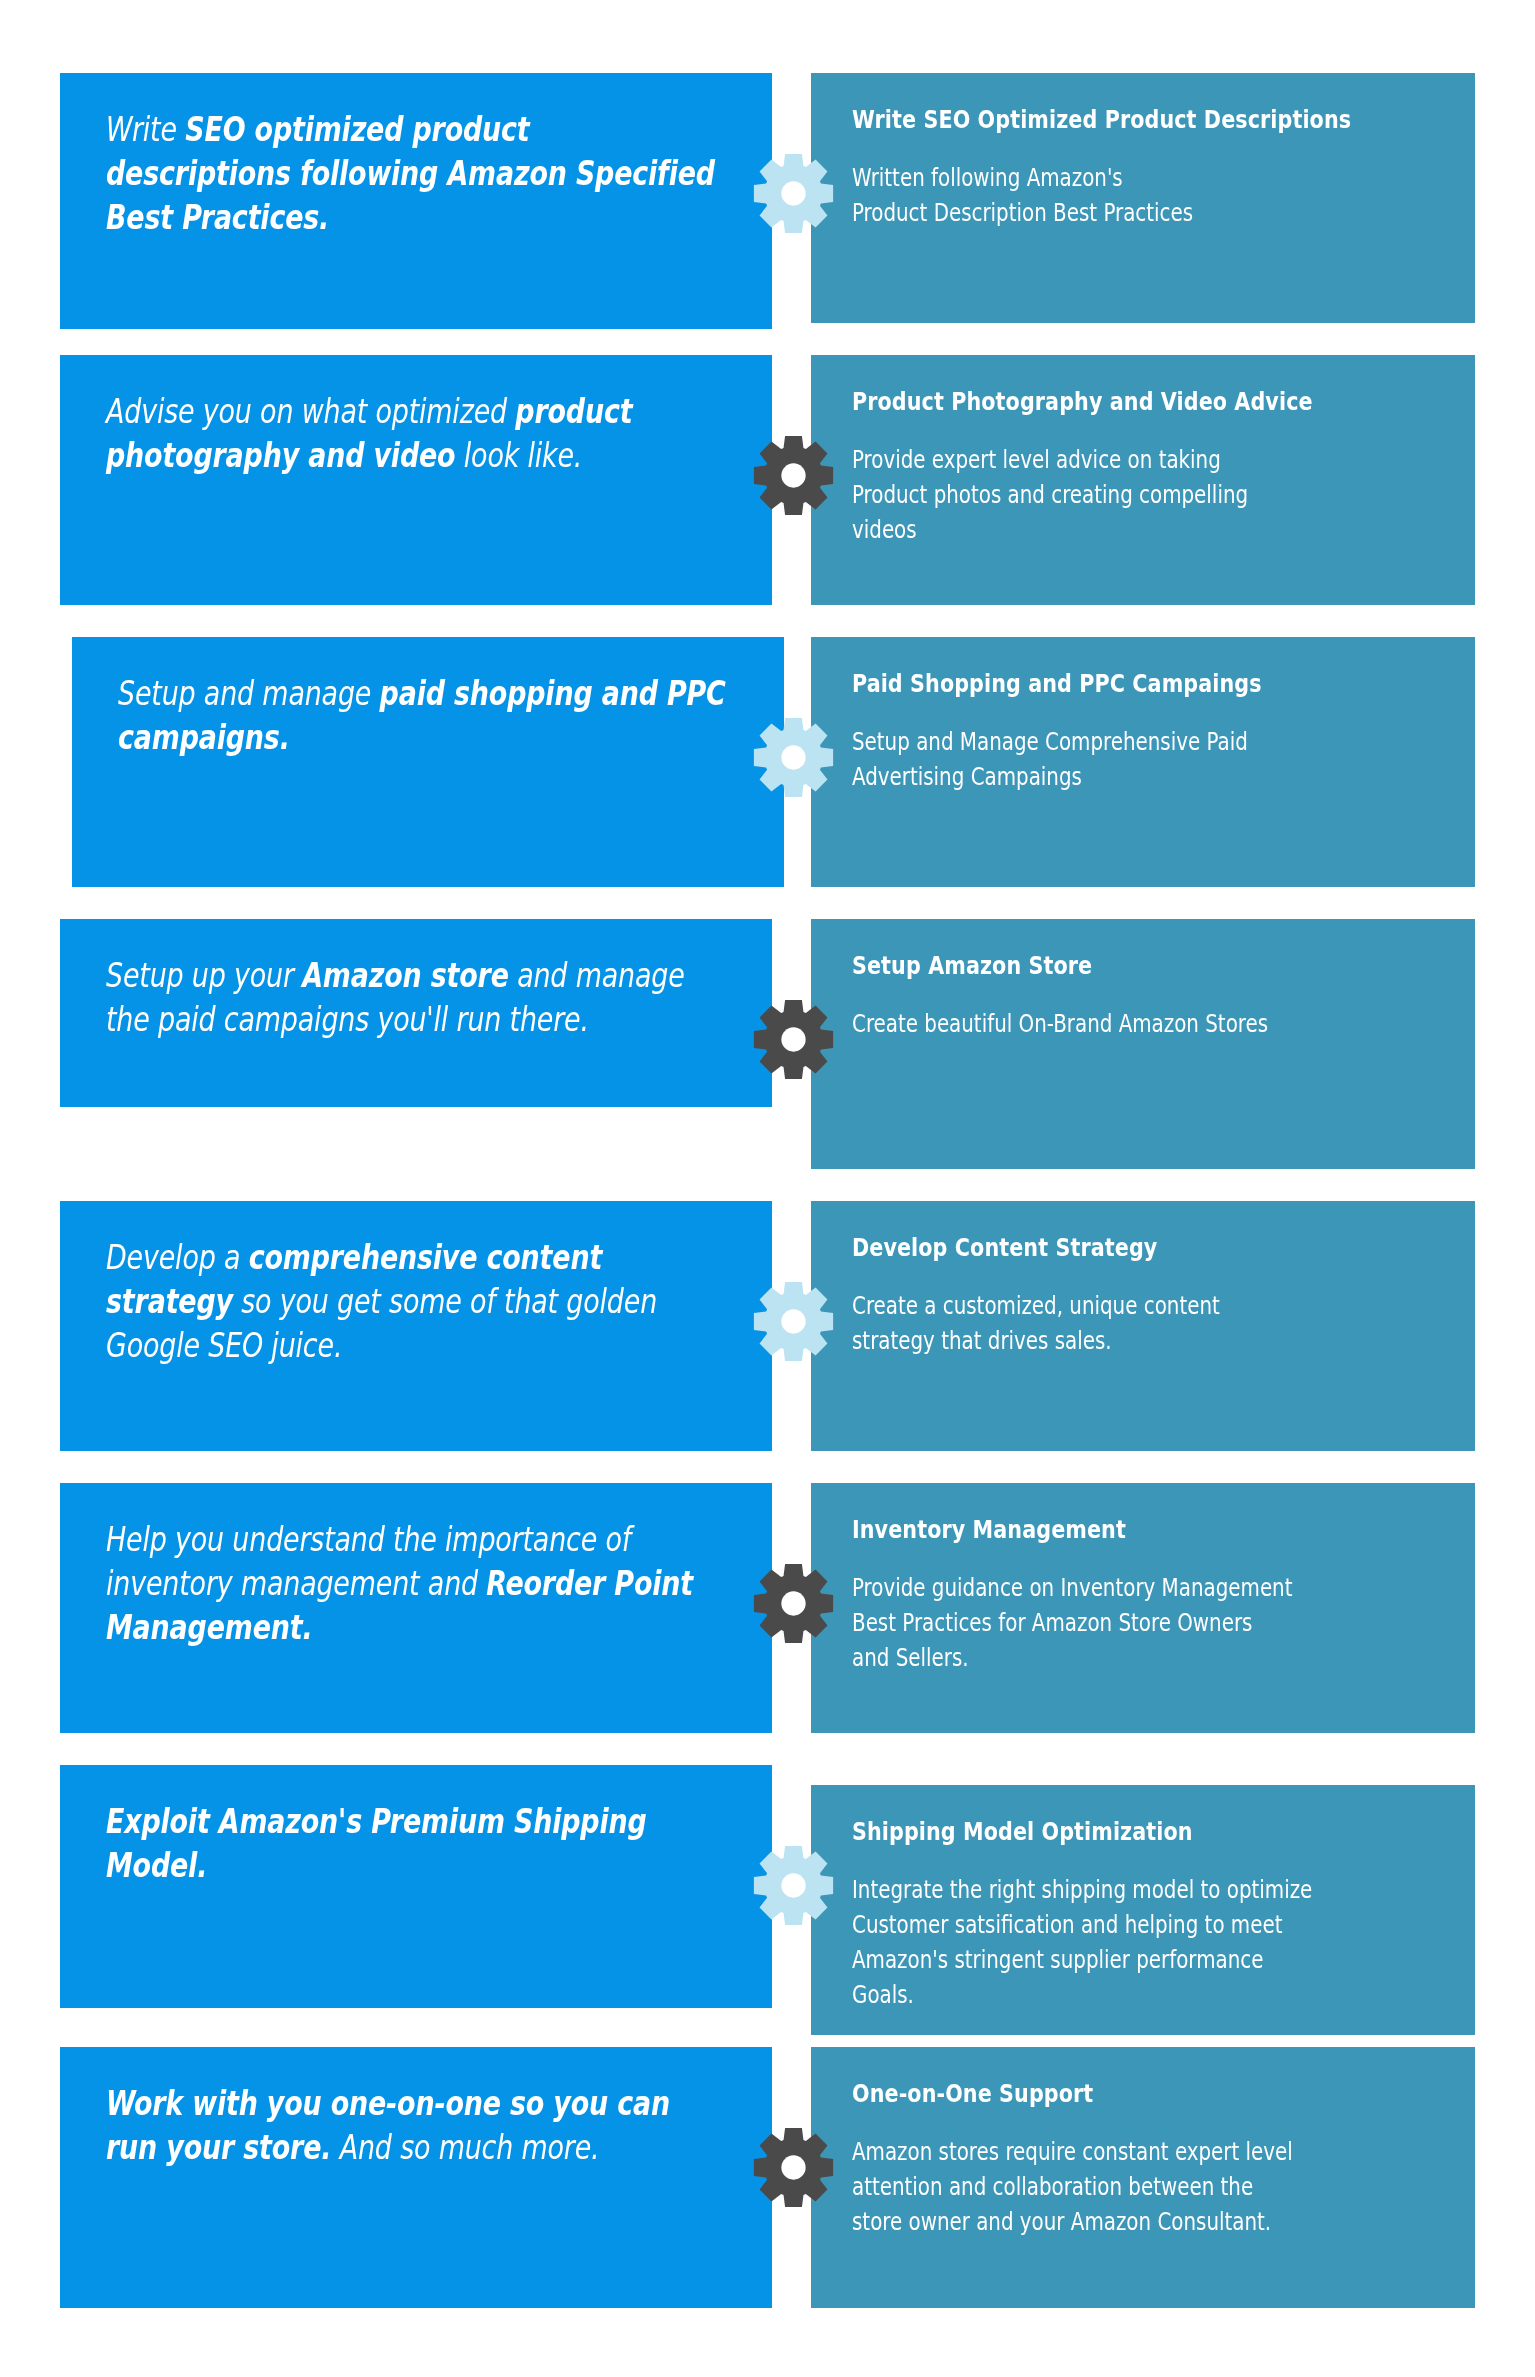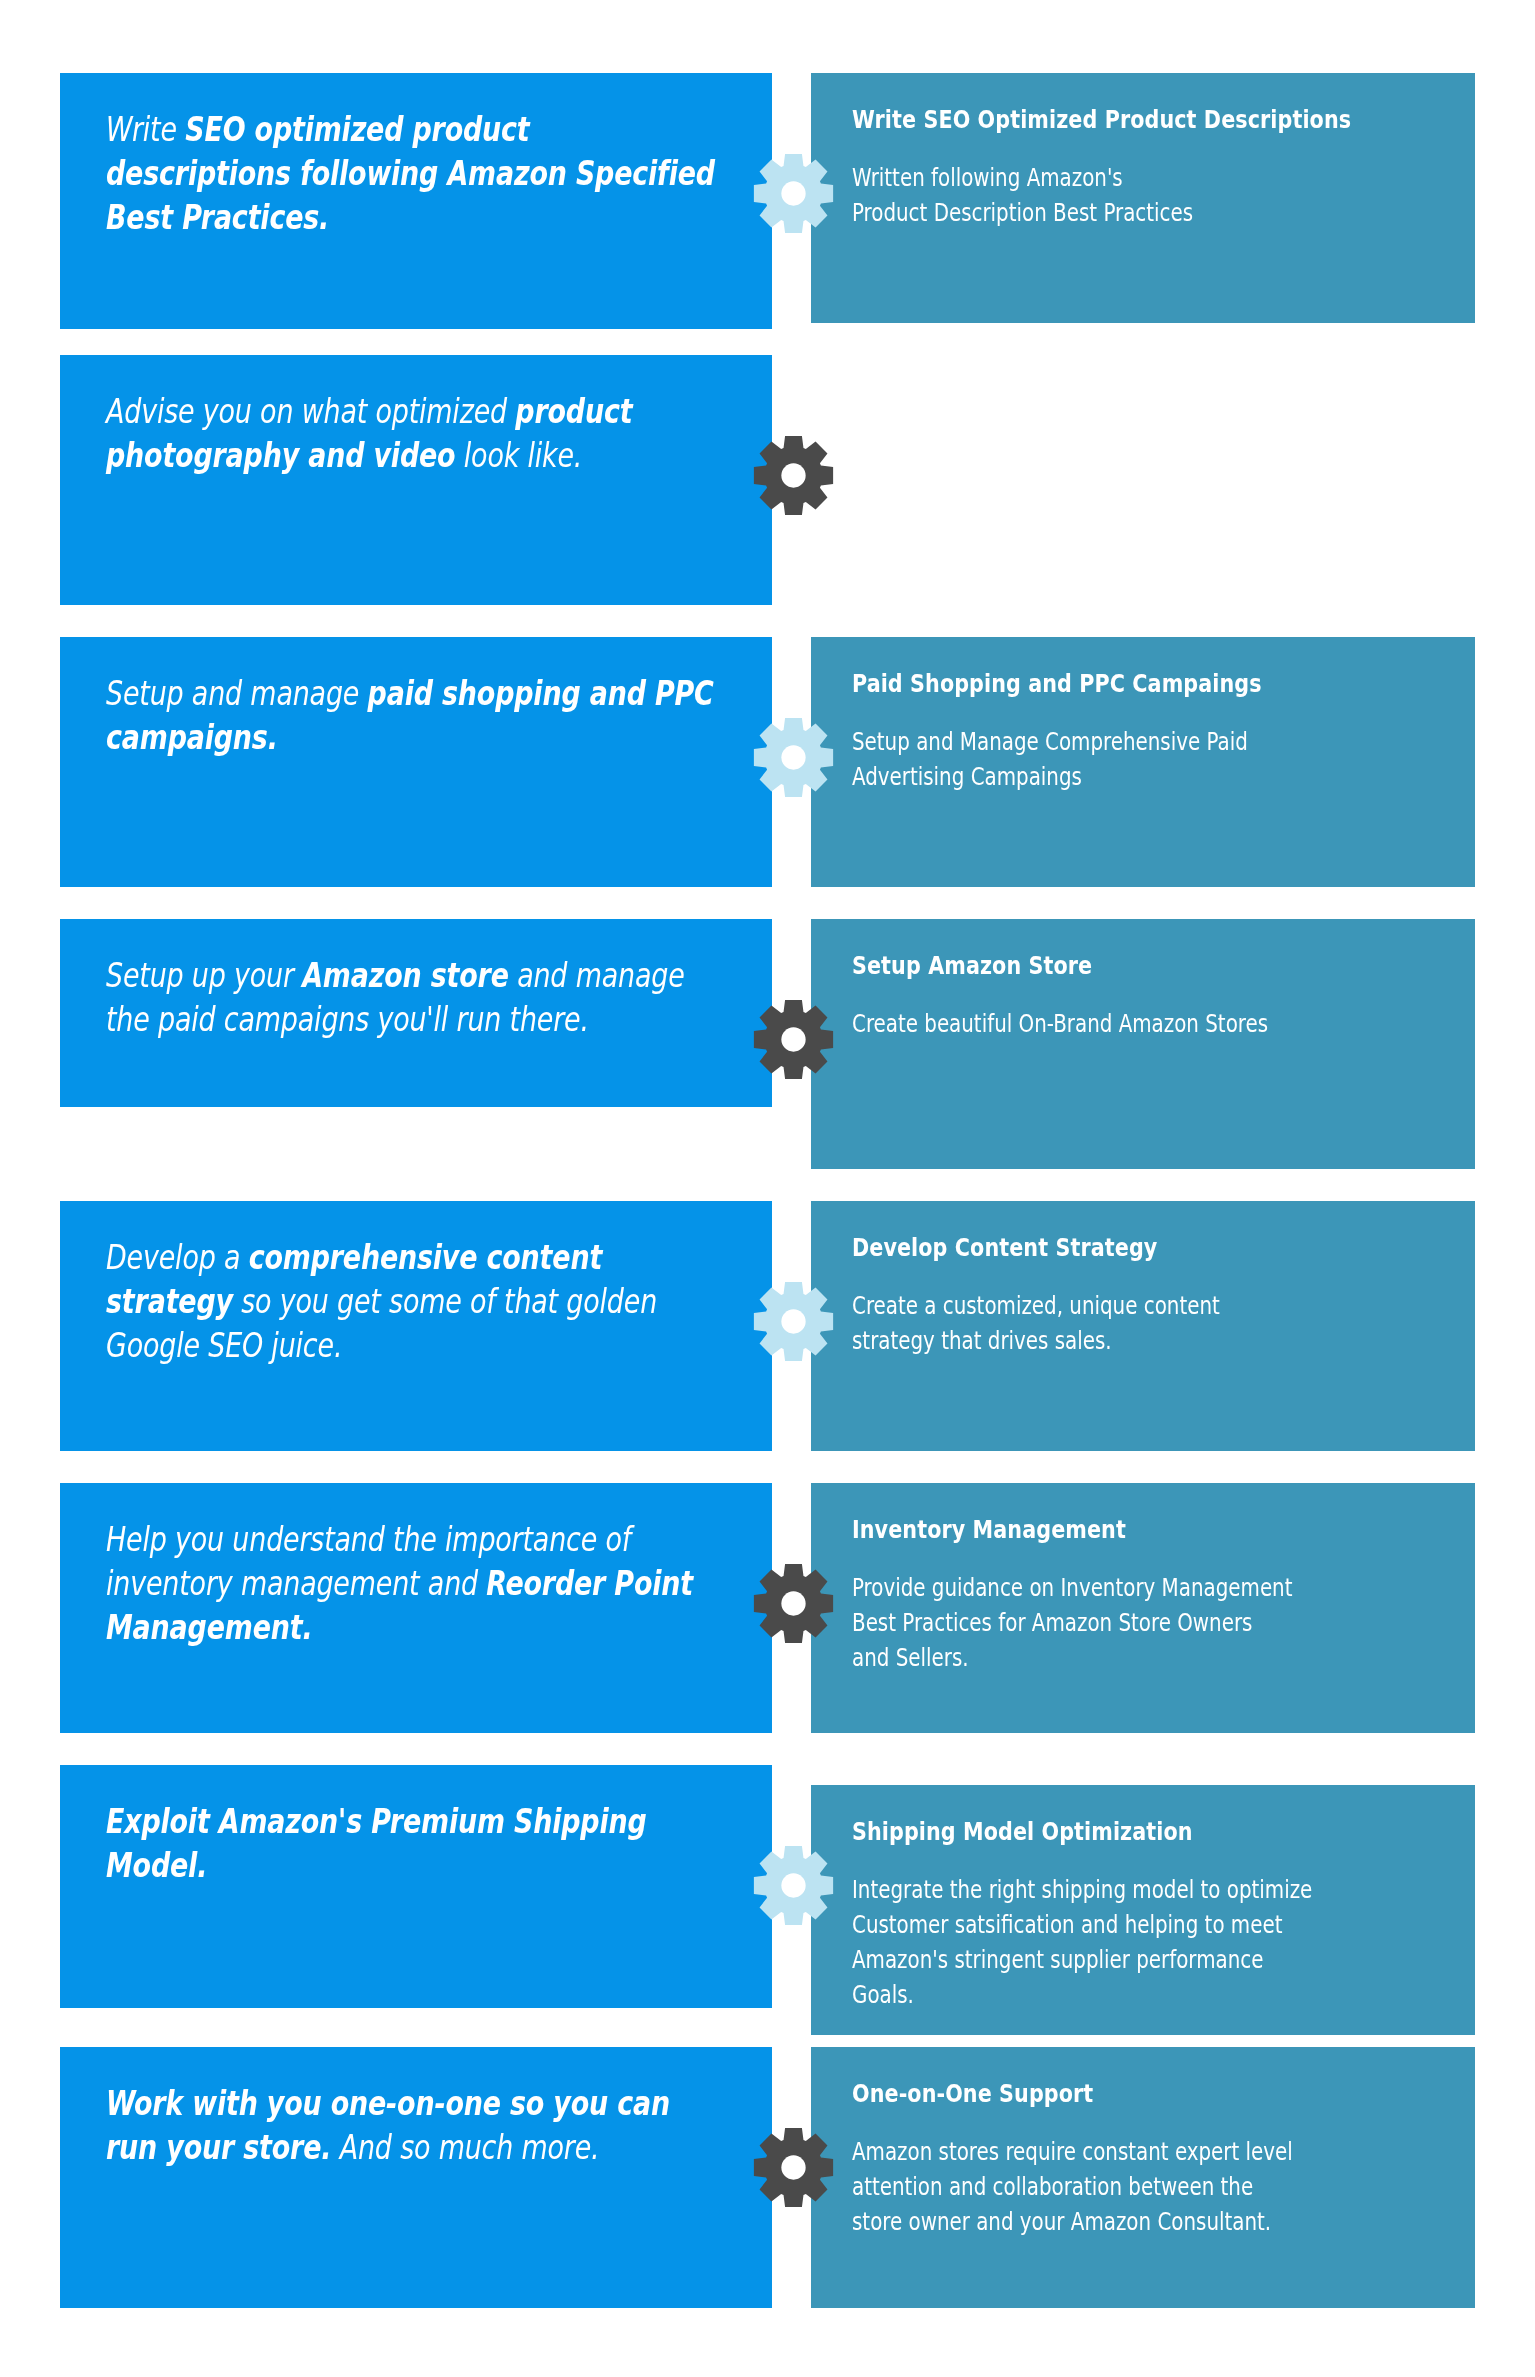--- a/index.html
+++ b/index.html
@@ -123,29 +123,35 @@
         <svg viewBox="0 0 100 100" xmlns="http://www.w3.org/2000/svg">
           <path d="M39.60 1.09 L60.40 1.09 L62.31 16.17 L65.21 17.37 L77.23 8.07 L91.93 22.77 L82.63 34.79 L83.83 37.69 L98.91 39.60 L98.91 60.40 L83.83 62.31 L82.63 65.21 L91.93 77.23 L77.23 91.93 L65.21 82.63 L62.31 83.83 L60.40 98.91 L39.60 98.91 L37.69 83.83 L34.79 82.63 L22.77 91.93 L8.07 77.23 L17.37 65.21 L16.17 62.31 L1.09 60.40 L1.09 39.60 L16.17 37.69 L17.37 34.79 L8.07 22.77 L22.77 8.07 L34.79 17.37 L37.69 16.17 Z" fill="#bce3f2" fill-rule="evenodd"></path>
           <circle cx="50" cy="50" r="15" fill="#ffffff"></circle>
         </svg>
       </div>
     </div>
     <div class="row" style="top: 355px; height: 250px;">
       <div class="left-panel" style="height: 250px;">
         <p class="left-text">Advise you on what optimized <b>product photography and video</b> look like.</p>
       </div>
+      <div class="right-panel" style="height: 250px;">
+        <div class="right-title">Product Photography and Video Advice</div>
+        <div class="right-body">Provide expert level advice on taking
+Product photos and creating compelling
+videos</div>
+      </div>
       <div class="gear-wrap" style="top: 80px;">
         <svg viewBox="0 0 100 100" xmlns="http://www.w3.org/2000/svg">
           <path d="M39.60 1.09 L60.40 1.09 L62.31 16.17 L65.21 17.37 L77.23 8.07 L91.93 22.77 L82.63 34.79 L83.83 37.69 L98.91 39.60 L98.91 60.40 L83.83 62.31 L82.63 65.21 L91.93 77.23 L77.23 91.93 L65.21 82.63 L62.31 83.83 L60.40 98.91 L39.60 98.91 L37.69 83.83 L34.79 82.63 L22.77 91.93 L8.07 77.23 L17.37 65.21 L16.17 62.31 L1.09 60.40 L1.09 39.60 L16.17 37.69 L17.37 34.79 L8.07 22.77 L22.77 8.07 L34.79 17.37 L37.69 16.17 Z" fill="#4a4a4a" fill-rule="evenodd"></path>
           <circle cx="50" cy="50" r="15" fill="#ffffff"></circle>
         </svg>
       </div>
     </div>
     <div class="row" style="top: 637px; height: 250px;">
-      <div class="left-panel" style="height: 250px;">
+      <div class="left-panel" style="height: 250px; margin-left: 12px;">
         <p class="left-text">Setup and manage <b>paid shopping and PPC campaigns.</b></p>
       </div>
       <div class="right-panel" style="height: 250px;">
         <div class="right-title">Paid Shopping and PPC Campaings</div>
         <div class="right-body">Setup and Manage Comprehensive Paid
 Advertising Campaings</div>
       </div>
       <div class="gear-wrap" style="top: 80px;">
         <svg viewBox="0 0 100 100" xmlns="http://www.w3.org/2000/svg">
           <path d="M39.60 1.09 L60.40 1.09 L62.31 16.17 L65.21 17.37 L77.23 8.07 L91.93 22.77 L82.63 34.79 L83.83 37.69 L98.91 39.60 L98.91 60.40 L83.83 62.31 L82.63 65.21 L91.93 77.23 L77.23 91.93 L65.21 82.63 L62.31 83.83 L60.40 98.91 L39.60 98.91 L37.69 83.83 L34.79 82.63 L22.77 91.93 L8.07 77.23 L17.37 65.21 L16.17 62.31 L1.09 60.40 L1.09 39.60 L16.17 37.69 L17.37 34.79 L8.07 22.77 L22.77 8.07 L34.79 17.37 L37.69 16.17 Z" fill="#bce3f2" fill-rule="evenodd"></path>

